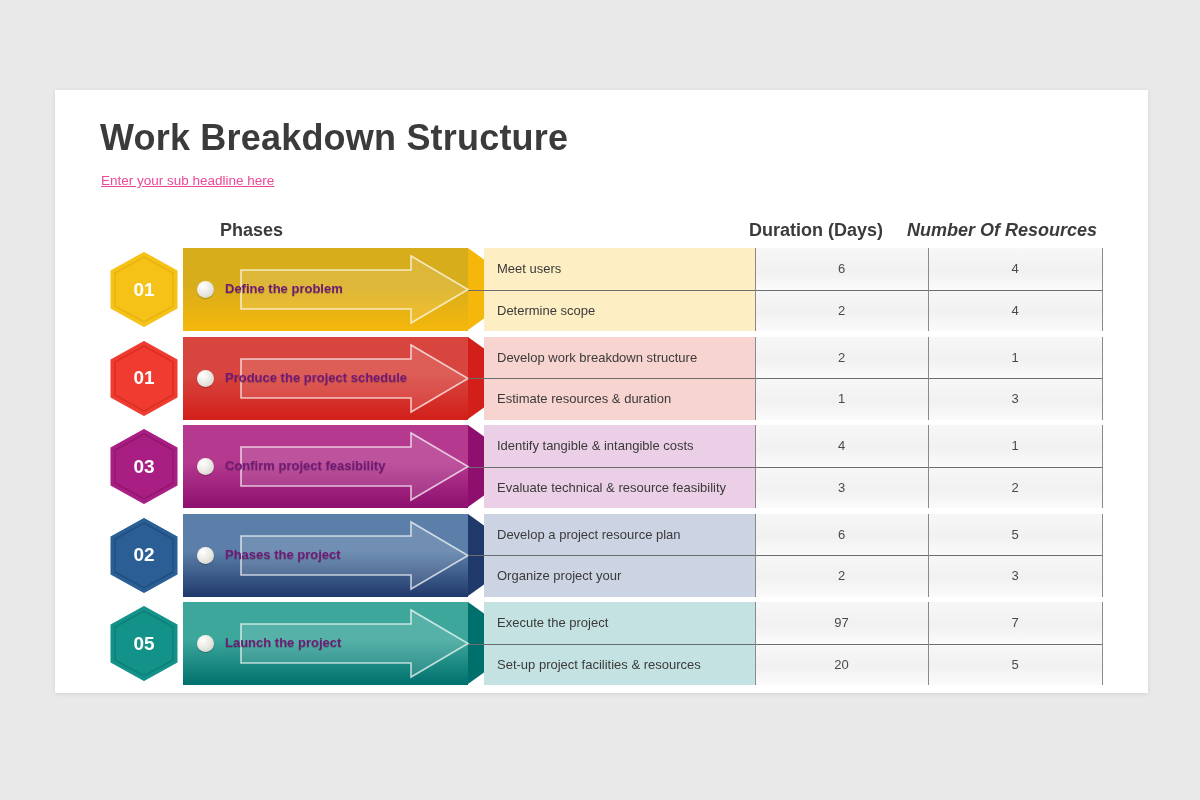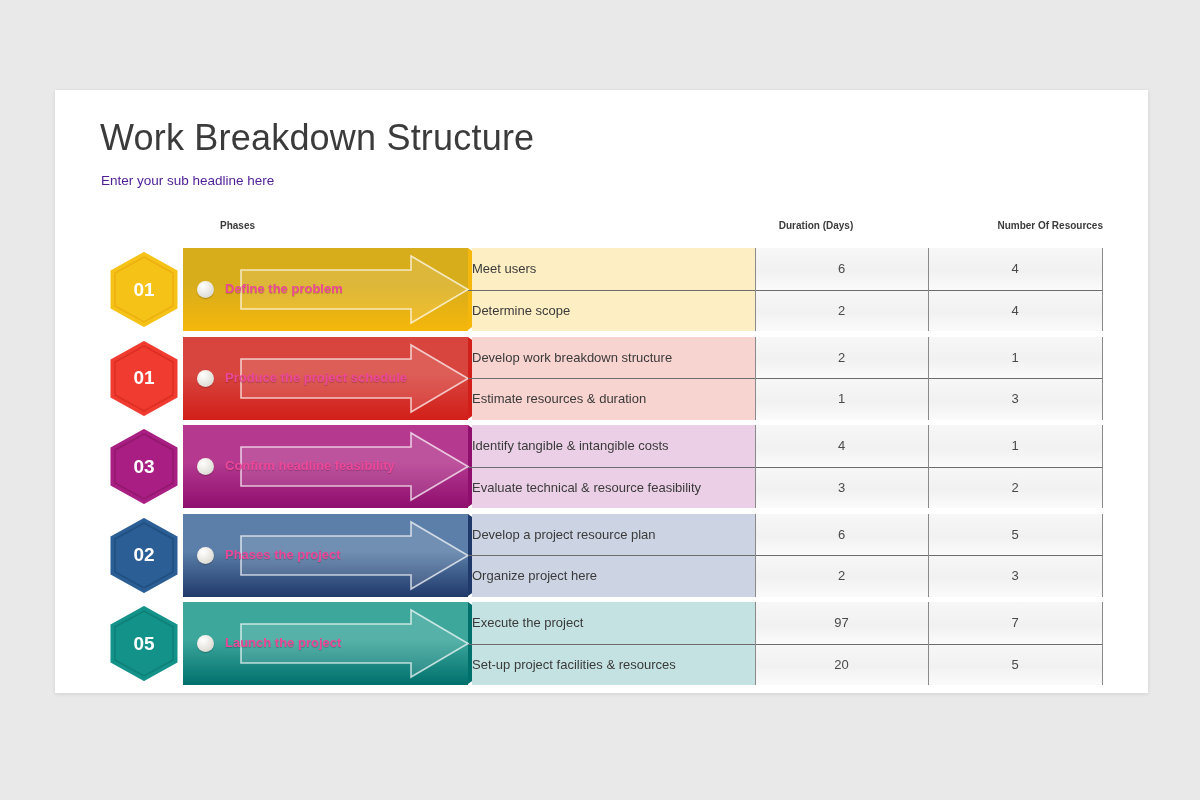--- a/index.html
+++ b/index.html
@@ -24,46 +24,47 @@
     overflow: hidden;
     box-shadow: 0 1px 4px rgba(0,0,0,0.10);
   }
 
   
   #title {
     position: absolute;
     left: 45px;
     top: 27px;
     font-size: 36px;
-    font-weight: 400;
+    font-weight: 700;
     color: #3b3b3b;
     letter-spacing: 0.2px;
     white-space: nowrap;
   }
   #subtitle {
     position: absolute;
     left: 46px;
     top: 83px;
     font-size: 13.5px;
-    color: #4c1d95;
-    white-space: nowrap;
+    color: #ec4899;
+    white-space: nowrap;
+    text-decoration: underline;
   }
 
   
   .col-head {
     position: absolute;
     top: 130px;
-    font-size: 10px;
+    font-size: 18px;
     font-weight: 700;
     color: #3b3b3b;
     white-space: nowrap;
   }
   #head-phases   { left: 165px; }
   #head-duration { left: 675px; width: 172px; text-align: center; }
-  #head-resources{ left: 876px; width: 172px; text-align: right; }
+  #head-resources{ left: 852px; width: 172px; text-align: right; font-style: italic; }
 
   
   #grid {
     position: absolute;
     left: 0px;
     top: 158px;
     width: 1093px;
     height: 445px;
   }
 
@@ -129,42 +130,43 @@
     border-radius: 50%;
     background: radial-gradient(circle at 35% 30%, #ffffff 0%, #eceae4 45%, #cfcdc6 100%);
     box-shadow: 0 1px 1px rgba(0,0,0,0.25);
   }
   .phase-label {
     position: absolute;
     left: 170px;
     top: 33px;
     font-size: 13px;
     font-weight: 700;
-    color: #ec4899;
+    color: #701a75;
     white-space: nowrap;
     text-shadow: 0 1px 1px rgba(0,0,0,0.22);
   }
 
   
   .task {
     position: absolute;
     height: 41.5px;
     left: 413px;
   }
   .task.t0 { top: 0; }
   .task.t1 { top: 41.5px; }
 
   .desc {
     position: absolute;
-    left: 4px;
+    left: 16px;
     top: 0;
     width: 316px;
     height: 41.5px;
     display: flex;
     align-items: center;
+    padding-left: 13px;
     font-size: 13px;
     color: #3a3a3a;
     white-space: nowrap;
   }
   .num-cell {
     position: absolute;
     top: 0;
     height: 41.5px;
     display: flex;
     align-items: center;
@@ -280,21 +282,21 @@
         <div class="band" style="background: linear-gradient(rgb(180, 57, 143) 0%, rgb(180, 57, 143) 45%, rgb(142, 15, 110) 100%);"></div>
         <div class="arrow-head" style="border-left: 57px solid rgb(142, 15, 110);"></div>
         <svg class="emboss" viewBox="0 0 292 83" preserveAspectRatio="none">
           <path d="M 58 22 L 228 22 L 228 8 L 285 41.5 L 228 75 L 228 61 L 58 61 Z" fill="rgba(255,255,255,0.13)" stroke="rgba(255,255,255,0.70)" stroke-width="1.6"></path>
         </svg>
         <div class="hex-wrap"><svg viewBox="0 0 88 87" width="88" height="87">
             <path d="M 44 3 L 80 23 L 80 64 L 44 84 L 8 64 L 8 23 Z" fill="#a81e83" stroke="#ffffff" stroke-width="5"></path>
             <path d="M 44 11 L 73 27 L 73 60 L 44 76 L 15 60 L 15 27 Z" fill="none" stroke="#8c1566" stroke-width="1.5" opacity="0.75"></path>
           </svg><div class="hex-num">03</div></div>
         <div class="bullet"></div>
-        <div class="phase-label">Confirm  headline feasibility</div>
+        <div class="phase-label">Confirm  project feasibility</div>
         <div class="task t0">
           <div class="desc" style="background: linear-gradient(rgb(235, 207, 231) 0%, rgb(235, 207, 231) 100%);">Identify tangible &amp; intangible costs</div>
           <div class="num-cell num-dur">4</div>
           <div class="num-cell num-res">1</div>
         </div>
         <div class="task t1">
           <div class="desc" style="background: linear-gradient(rgb(235, 207, 231) 0%, rgb(235, 207, 231) 100%);">Evaluate technical &amp; resource feasibility</div>
           <div class="num-cell num-dur">3</div>
           <div class="num-cell num-res">2</div>
         </div>
@@ -315,21 +317,21 @@
             <path d="M 44 11 L 73 27 L 73 60 L 44 76 L 15 60 L 15 27 Z" fill="none" stroke="#1f4a7a" stroke-width="1.5" opacity="0.75"></path>
           </svg><div class="hex-num">02</div></div>
         <div class="bullet"></div>
         <div class="phase-label">Phases the project</div>
         <div class="task t0">
           <div class="desc" style="background: linear-gradient(rgb(204, 212, 227) 0%, rgb(204, 212, 227) 100%); text-align: center;">Develop a project resource plan</div>
           <div class="num-cell num-dur">6</div>
           <div class="num-cell num-res">5</div>
         </div>
         <div class="task t1">
-          <div class="desc" style="background: linear-gradient(rgb(204, 212, 227) 0%, rgb(204, 212, 227) 100%);">Organize project here</div>
+          <div class="desc" style="background: linear-gradient(rgb(204, 212, 227) 0%, rgb(204, 212, 227) 100%);">Organize project your</div>
           <div class="num-cell num-dur">2</div>
           <div class="num-cell num-res">3</div>
         </div>
         <div class="task-sep"></div>
         <div class="vline v1"></div>
         <div class="vline v2"></div>
         <div class="vline v3"></div>
       </div>
       <div class="phase-gap" style="top: 348.5px;"></div>
       <div class="phase" style="top: 354px;">

